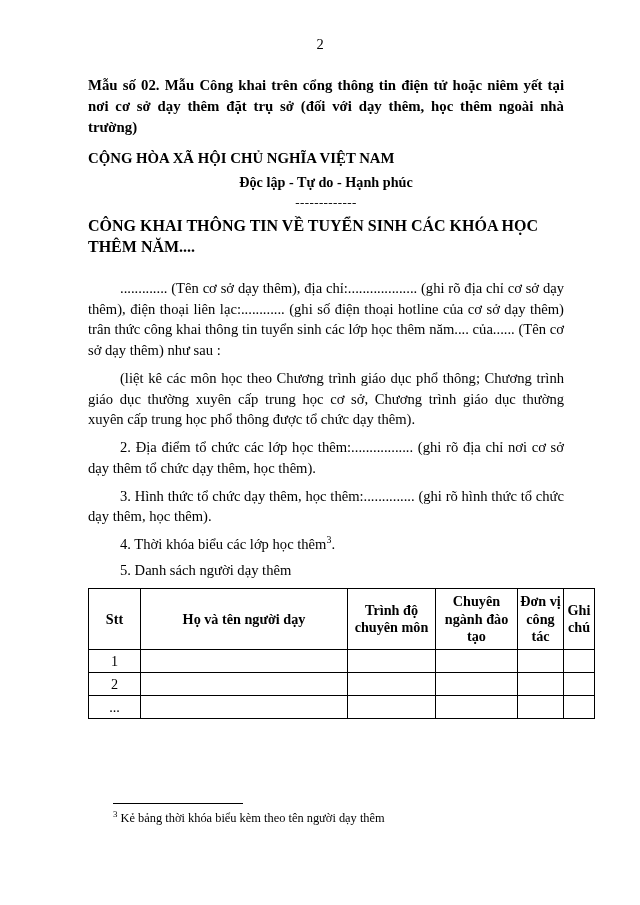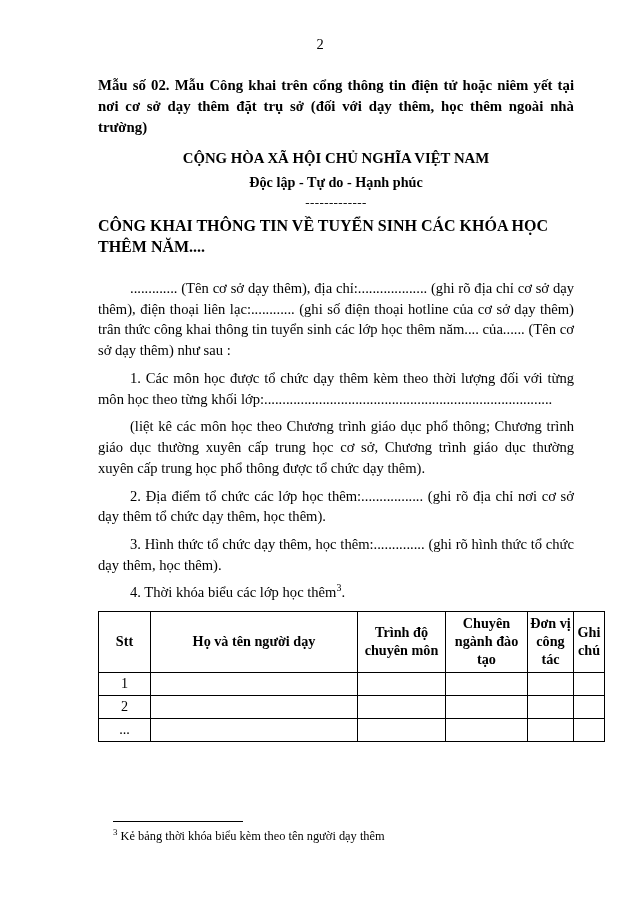--- a/index.html
+++ b/index.html
@@ -25,32 +25,32 @@
   }
   .page-number {
     text-align: center;
     font-size: 14.5px;
     line-height: 1.2;
     margin: 0 0 22px 0;
     padding-right: 16px;
   }
   .doc-body {
     width: 476px;
-    margin: 0 auto 0 10px;
+    margin: 0 auto 0 0;
   }
   .form-title {
     font-weight: bold;
     font-size: 14.8px;
     line-height: 1.42;
     text-align: justify;
     text-align-last: left;
     margin: 0 0 10px 0;
   }
   .national-header {
-    text-align: center;
+    text-align: left;
     font-weight: bold;
     font-size: 14.8px;
     line-height: 1.42;
     margin: 0;
   }
   .national-sub {
     text-align: center;
     font-weight: bold;
     font-size: 14.2px;
     line-height: 1.42;
@@ -113,21 +113,21 @@
   }
   .col-stt   { width: 47px; }
   .col-name  { width: 202px; }
   .col-level { width: 83px; }
   .col-major { width: 77px; }
   .col-unit  { width: 41px; }
   .col-note  { width: 26px; }
   .footnote-zone {
     position: absolute;
     left: 88px;
-    top: 821px;
+    top: 803px;
     width: 476px;
   }
   .footnote-rule {
     width: 130px;
     height: 0;
     border-top: 1.2px solid #000000;
     margin: 0 0 6px 25px;
   }
   .footnote-text {
     font-size: 12.4px;
@@ -151,30 +151,30 @@
     <p class="form-title">Mẫu số 02. Mẫu Công khai trên cổng thông tin điện tử hoặc niêm yết tại nơi cơ sở dạy thêm đặt trụ sở (đối với dạy thêm, học thêm ngoài nhà trường)</p>
 
     <div class="national-header">CỘNG HÒA XÃ HỘI CHỦ NGHĨA VIỆT NAM</div>
     <div class="national-sub">Độc lập - Tự do - Hạnh phúc</div>
     <div class="divider-dashes">-------------</div>
 
     <div class="main-title">CÔNG KHAI THÔNG TIN VỀ TUYỂN SINH CÁC KHÓA HỌC THÊM NĂM....</div>
 
     <p class="para">............. (Tên cơ sở dạy thêm), địa chỉ:................... (ghi rõ địa chỉ cơ sở dạy thêm), điện thoại liên lạc:............ (ghi số điện thoại hotline của cơ sở dạy thêm) trân thức công khai thông tin tuyển sinh các lớp học thêm năm.... của...... (Tên cơ sở dạy thêm) như sau :</p>
 
-    <p class="para">1. Các môn học được tổ chức dạy thêm kèm theo thời lượng đối với từng môn học theo từng khối lớp:...............................................................................</p>
 
     <p class="para">(liệt kê các môn học theo Chương trình giáo dục phổ thông; Chương trình giáo dục thường xuyên cấp trung học cơ sở, Chương trình giáo dục thường xuyên cấp trung học phổ thông được tổ chức dạy thêm).</p>
 
     <p class="para">2. Địa điểm tổ chức các lớp học thêm:................. (ghi rõ địa chỉ nơi cơ sở dạy thêm tổ chức dạy thêm, học thêm).</p>
 
     <p class="para">3. Hình thức tổ chức dạy thêm, học thêm:.............. (ghi rõ hình thức tổ chức dạy thêm, học thêm).</p>
 
     <p class="para tight"><span>4. Thời khóa biểu các lớp học thêm</span><sup>3</sup><span>.</span></p>
 
+    <p class="para tight">5. Danh sách người dạy thêm</p>
 
     <table class="list-table">
       <thead>
         <tr>
           <th class="col-stt">Stt</th>
           <th class="col-name">Họ và tên người dạy</th>
           <th class="col-level">Trình độ chuyên môn</th>
           <th class="col-major">Chuyên ngành đào tạo</th>
           <th class="col-unit">Đơn vị công tác</th>
           <th class="col-note">Ghi chú</th>

